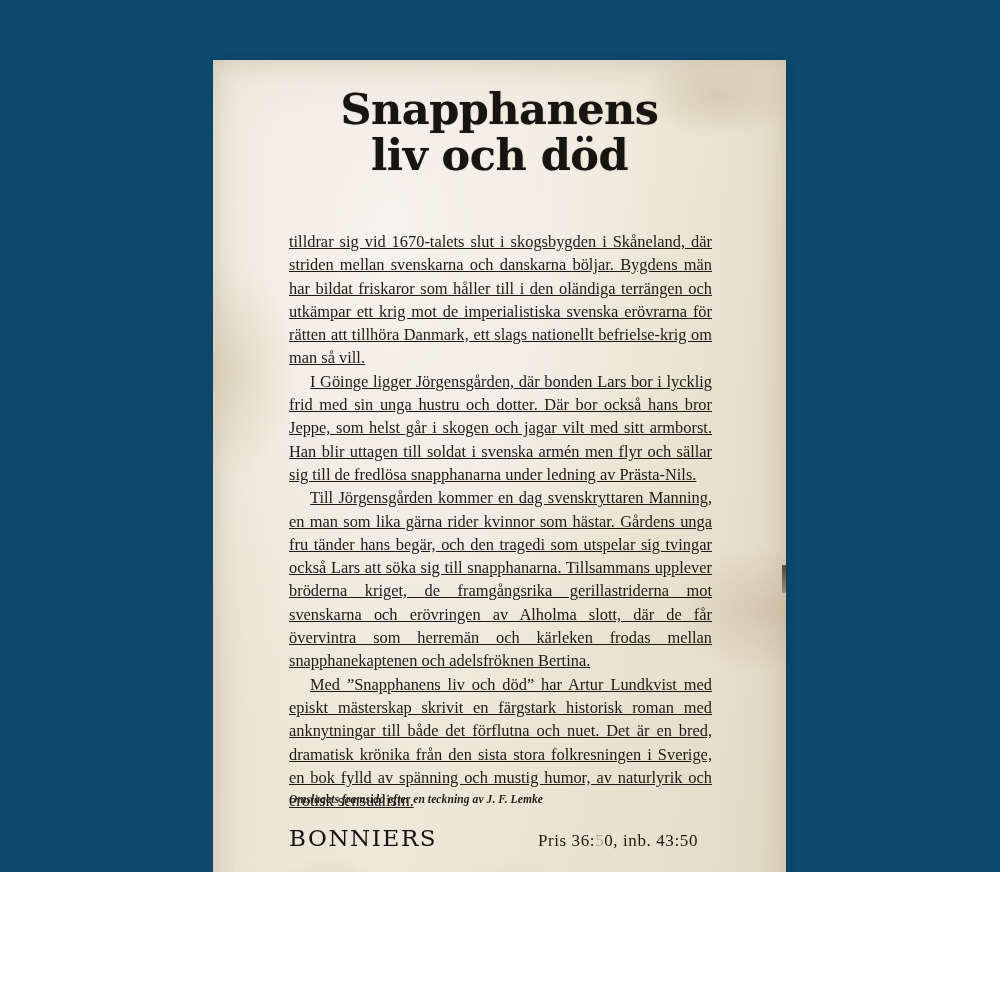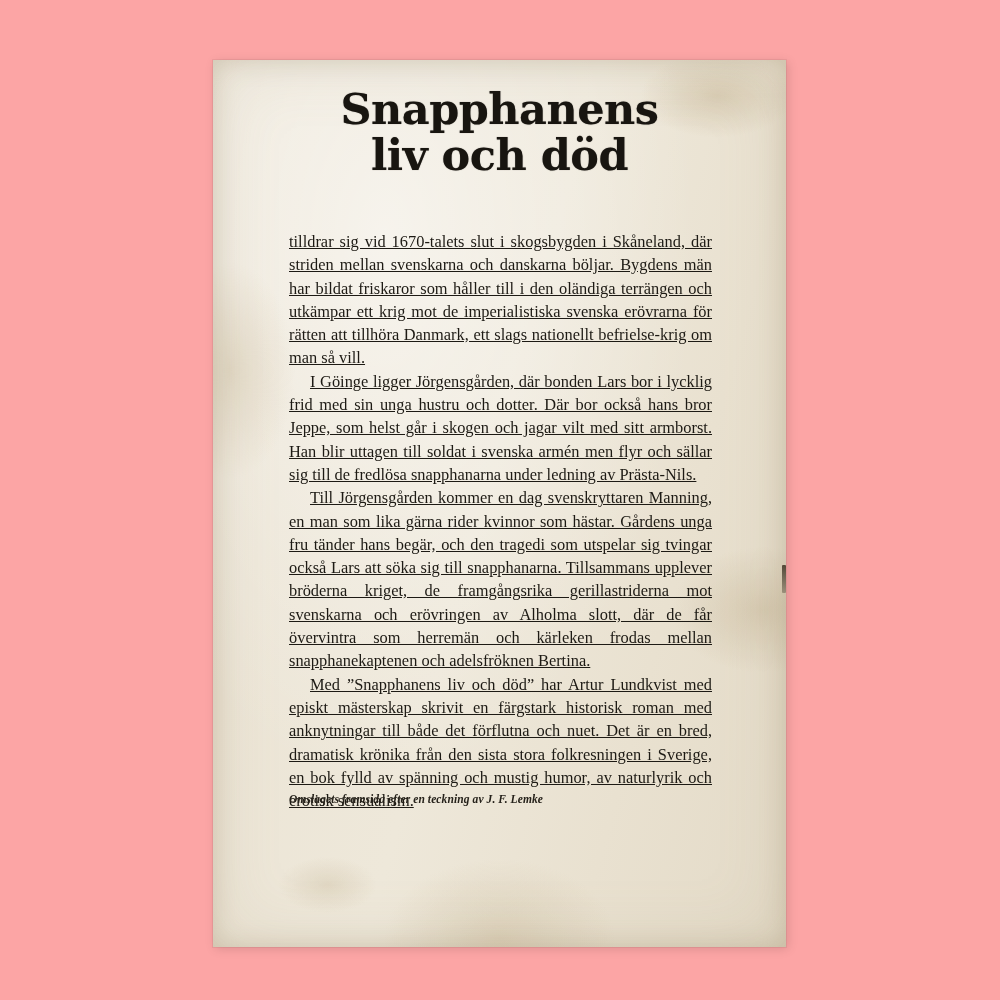--- a/index.html
+++ b/index.html
@@ -7,22 +7,22 @@
     padding: 0;
     width: 1000px;
     height: 1000px;
     background: #ffffff;
     font-family: "Liberation Serif", serif;
   }
 
   #page {
     position: relative;
     width: 1000px;
-    height: 1000px;
-    background: #fca5a5;
+    height: 872px;
+    background: #0c4a6e;
     overflow: hidden;
   }
 
   
   .book-cover {
     position: absolute;
     left: 213px;
     top: 60px;
     width: 573px;
     height: 887px;
@@ -158,15 +158,21 @@
 
     <div class="blurb">
       <p class="first">tilldrar sig vid 1670-talets slut i skogsbygden i Skåneland, där striden mellan svenskarna och danskarna böljar. Bygdens män har bildat friskaror som håller till i den oländiga terrängen och utkämpar ett krig mot de imperialistiska svenska erövrarna för rätten att tillhöra Danmark, ett slags nationellt befrielse-krig om man så vill.</p>
       <p>I Göinge ligger Jörgensgården, där bonden Lars bor i lycklig frid med sin unga hustru och dotter. Där bor också hans bror Jeppe, som helst går i skogen och jagar vilt med sitt armborst. Han blir uttagen till soldat i svenska armén men flyr och sällar sig till de fredlösa snapphanarna under ledning av Prästa-Nils.</p>
       <p>Till Jörgensgården kommer en dag svenskryttaren Manning, en man som lika gärna rider kvinnor som hästar. Gårdens unga fru tänder hans begär, och den tragedi som utspelar sig tvingar också Lars att söka sig till snapphanarna. Tillsammans upplever bröderna kriget, de framgångsrika gerillastriderna mot svenskarna och erövringen av Alholma slott, där de får övervintra som herremän och kärleken frodas mellan snapphanekaptenen och adelsfröknen Bertina.</p>
       <p>Med ”Snapphanens liv och död” har Artur Lundkvist med episkt mästerskap skrivit en färgstark historisk roman med anknytningar till både det förflutna och nuet. Det är en bred, dramatisk krönika från den sista stora folkresningen i Sverige, en bok fylld av spänning och mustig humor, av naturlyrik och erotisk sensualism.</p>
     </div>
 
     <div class="credit">Omslagets framsida efter en teckning av J. F. Lemke</div>
 
+    <div class="footer">
+      <div class="publisher">BONNIERS</div>
+      <div class="price">
+        <span>Pris 36:</span><span class="faded">5</span><span>0, inb. 43:50</span>
+      </div>
+    </div>
 
   </div>
 </div>
 
 </body></html>

